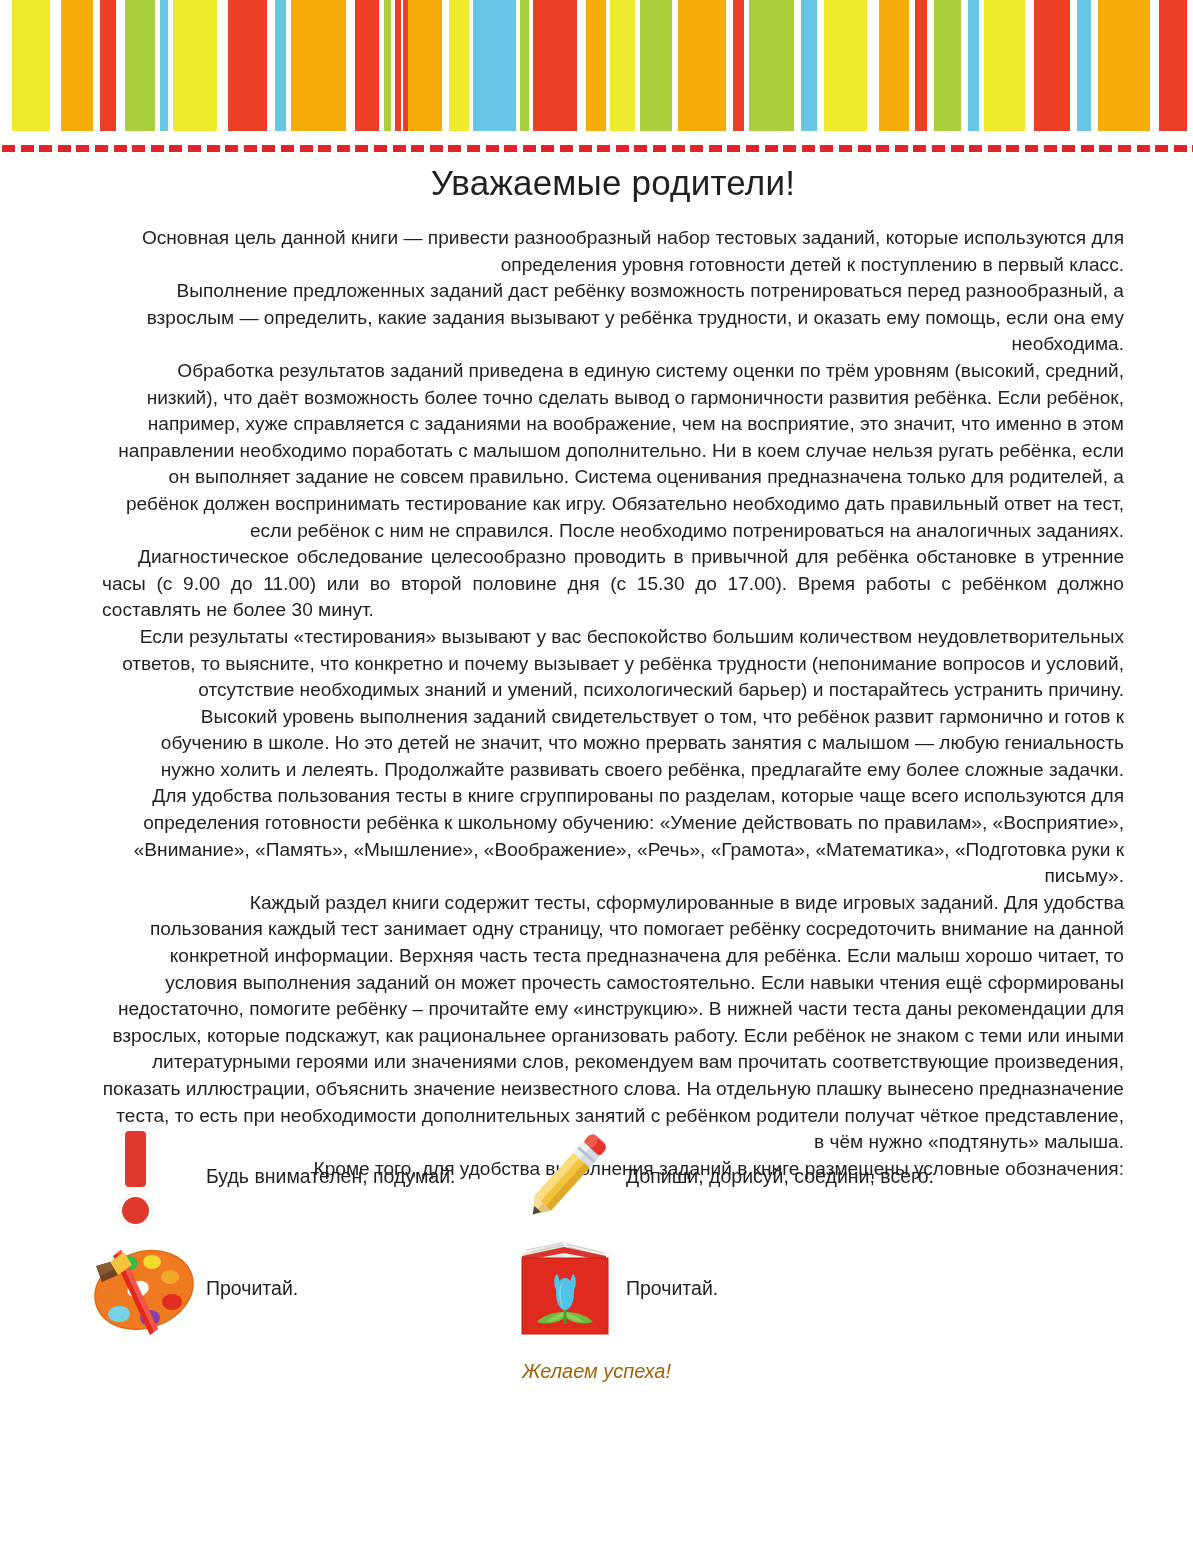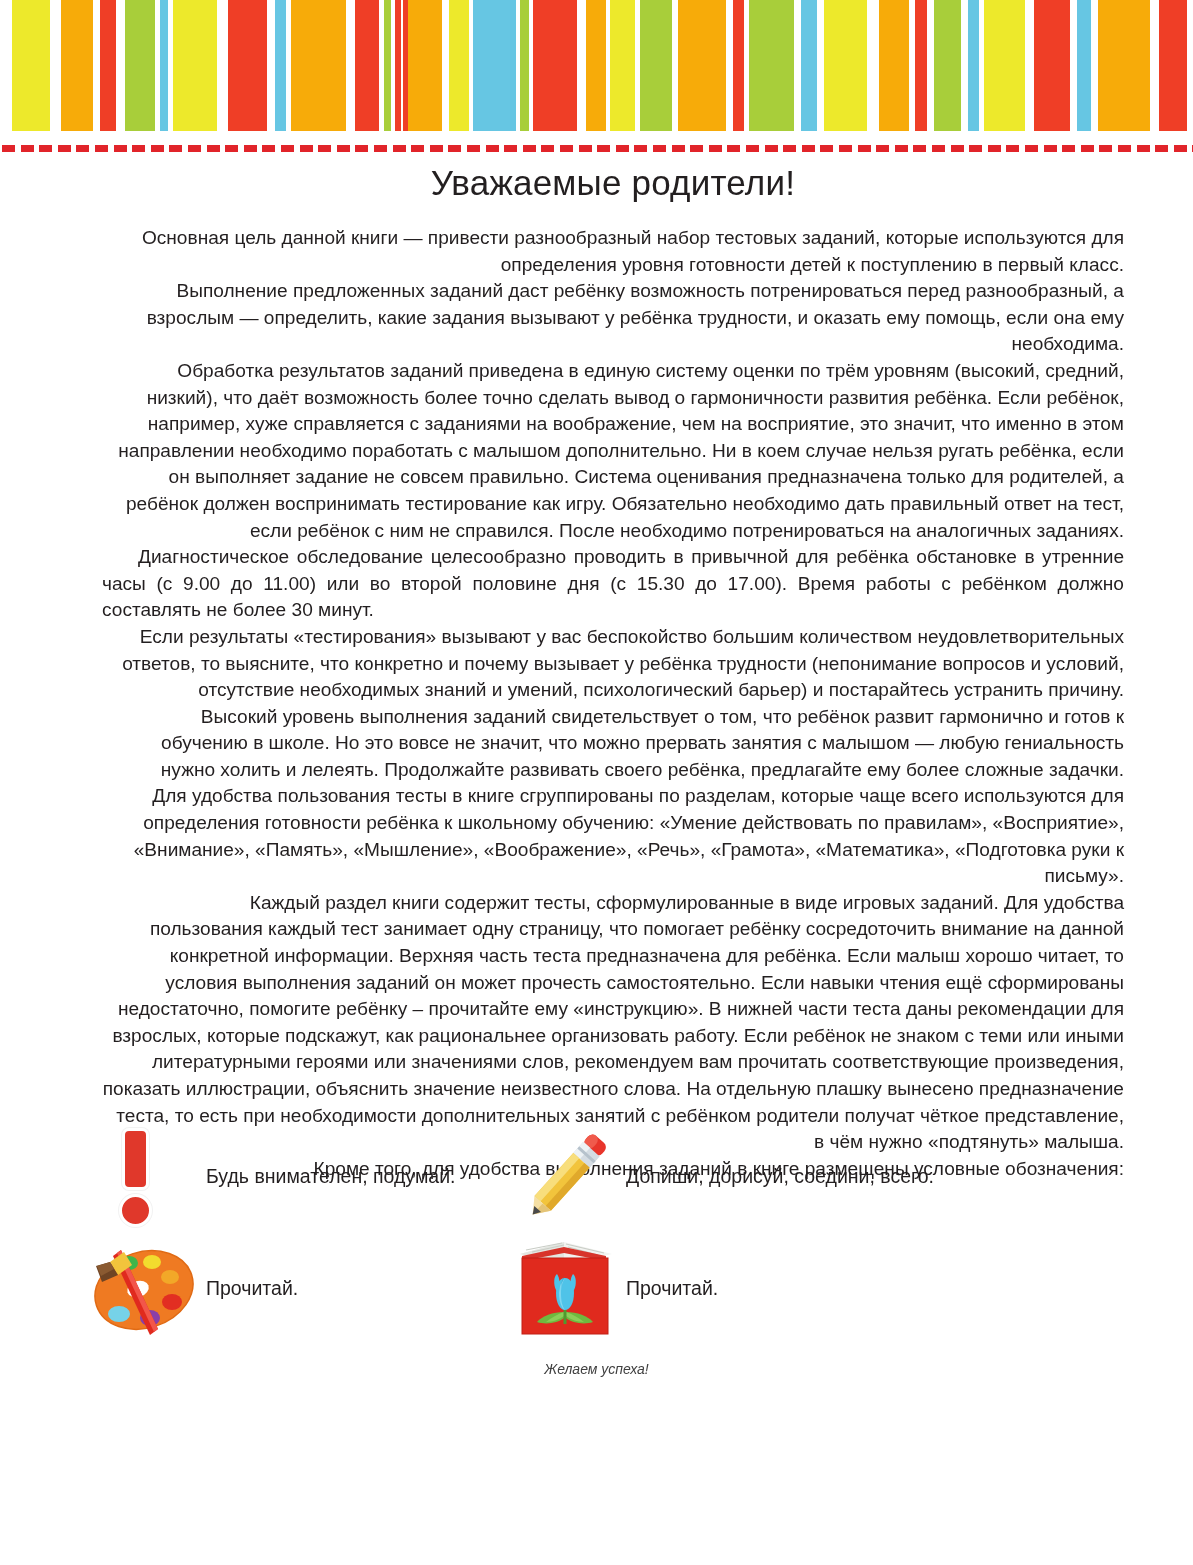--- a/index.html
+++ b/index.html
@@ -135,23 +135,23 @@
   }
 
   
   #closing {
     position: absolute;
     left: 0; top: 1360px;
     width: 1193px;
     text-align: center;
   }
   #closing .closing-text {
-    font-size: 14px;
+    font-size: 20px;
     font-style: italic;
-    color: #404040;
+    color: #a16207;
     margin-top: 12px;
   }
 </style>
 </head>
 <body>
 
 <div id="stripe-band">
     <div class="stripe" style="width: 12.4735px; background: rgb(255, 255, 255);"></div>
     <div class="stripe" style="width: 37.4205px; background: rgb(237, 233, 43);"></div>
     <div class="stripe" style="width: 10.6916px; background: rgb(255, 255, 255);"></div>
@@ -294,21 +294,21 @@
 
 <div id="page">
 
   <h1 id="page-title">Уважаемые родители!</h1>
 
   <p class="body-par">Основная цель данной книги — привести разнообразный набор тестовых заданий, которые используются для определения уровня готовности детей к поступлению в первый класс.</p>
   <p class="body-par">Выполнение предложенных заданий даст ребёнку возможность потренироваться перед разнообразный, а взрослым — определить, какие задания вызывают у ребёнка трудности, и оказать ему помощь, если она ему необходима.</p>
   <p class="body-par">Обработка результатов заданий приведена в единую систему оценки по трём уровням (высокий, средний, низкий), что даёт возможность более точно сделать вывод о гармоничности развития ребёнка. Если ребёнок, например, хуже справляется с заданиями на воображение, чем на восприятие, это значит, что именно в этом направлении необходимо поработать с малышом дополнительно. Ни в коем случае нельзя ругать ребёнка, если он выполняет задание не совсем правильно. Система оценивания предназначена только для родителей, а ребёнок должен воспринимать тестирование как игру. Обязательно необходимо дать правильный ответ на тест, если ребёнок с ним не справился. После необходимо потренироваться на аналогичных заданиях.</p>
   <p class="body-par justified">Диагностическое обследование целесообразно проводить в привычной для ребёнка обстановке в утренние часы (с 9.00 до 11.00) или во второй половине дня (с 15.30 до 17.00). Время работы с ребёнком должно составлять не более 30 минут.</p>
   <p class="body-par">Если результаты «тестирования» вызывают у вас беспокойство большим количеством неудовлетворительных ответов, то выясните, что конкретно и почему вызывает у ребёнка трудности (непонимание вопросов и условий, отсутствие необходимых знаний и умений, психологический барьер) и постарайтесь устранить причину.</p>
-  <p class="body-par">Высокий уровень выполнения заданий свидетельствует о том, что ребёнок развит гармонично и готов к обучению в школе. Но это вовсе не значит, что можно прервать занятия с малышом — любую гениальность нужно холить и лелеять. Продолжайте развивать своего ребёнка, предлагайте ему более сложные задачки.</p>
+  <p class="body-par">Высокий уровень выполнения заданий свидетельствует о том, что ребёнок развит гармонично и готов к обучению в школе. Но это детей не значит, что можно прервать занятия с малышом — любую гениальность нужно холить и лелеять. Продолжайте развивать своего ребёнка, предлагайте ему более сложные задачки.</p>
   <p class="body-par">Для удобства пользования тесты в книге сгруппированы по разделам, которые чаще всего используются для определения готовности ребёнка к школьному обучению: «Умение действовать по правилам», «Восприятие», «Внимание», «Память», «Мышление», «Воображение», «Речь», «Грамота», «Математика», «Подготовка руки к письму».</p>
 
 
   <p class="body-par">Каждый раздел книги содержит тесты, сформулированные в виде игровых заданий. Для удобства пользования каждый тест занимает одну страницу, что помогает ребёнку сосредоточить внимание на данной конкретной информации. Верхняя часть теста предназначена для ребёнка. Если малыш хорошо читает, то условия выполнения заданий он может прочесть самостоятельно. Если навыки чтения ещё сформированы недостаточно, помогите ребёнку – прочитайте ему «инструкцию». В нижней части теста даны рекомендации для взрослых, которые подскажут, как рациональнее организовать работу. Если ребёнок не знаком с теми или иными литературными героями или значениями слов, рекомендуем вам прочитать соответствующие произведения, показать иллюстрации, объяснить значение неизвестного слова. На отдельную плашку вынесено предназначение теста, то есть при необходимости дополнительных занятий с ребёнком родители получат чёткое представление, в чём нужно «подтянуть» малыша.</p>
   <p class="body-par">Кроме того, для удобства выполнения заданий в книге размещены условные обозначения:</p>
 
 </div>
 
 <div id="legend">
 

